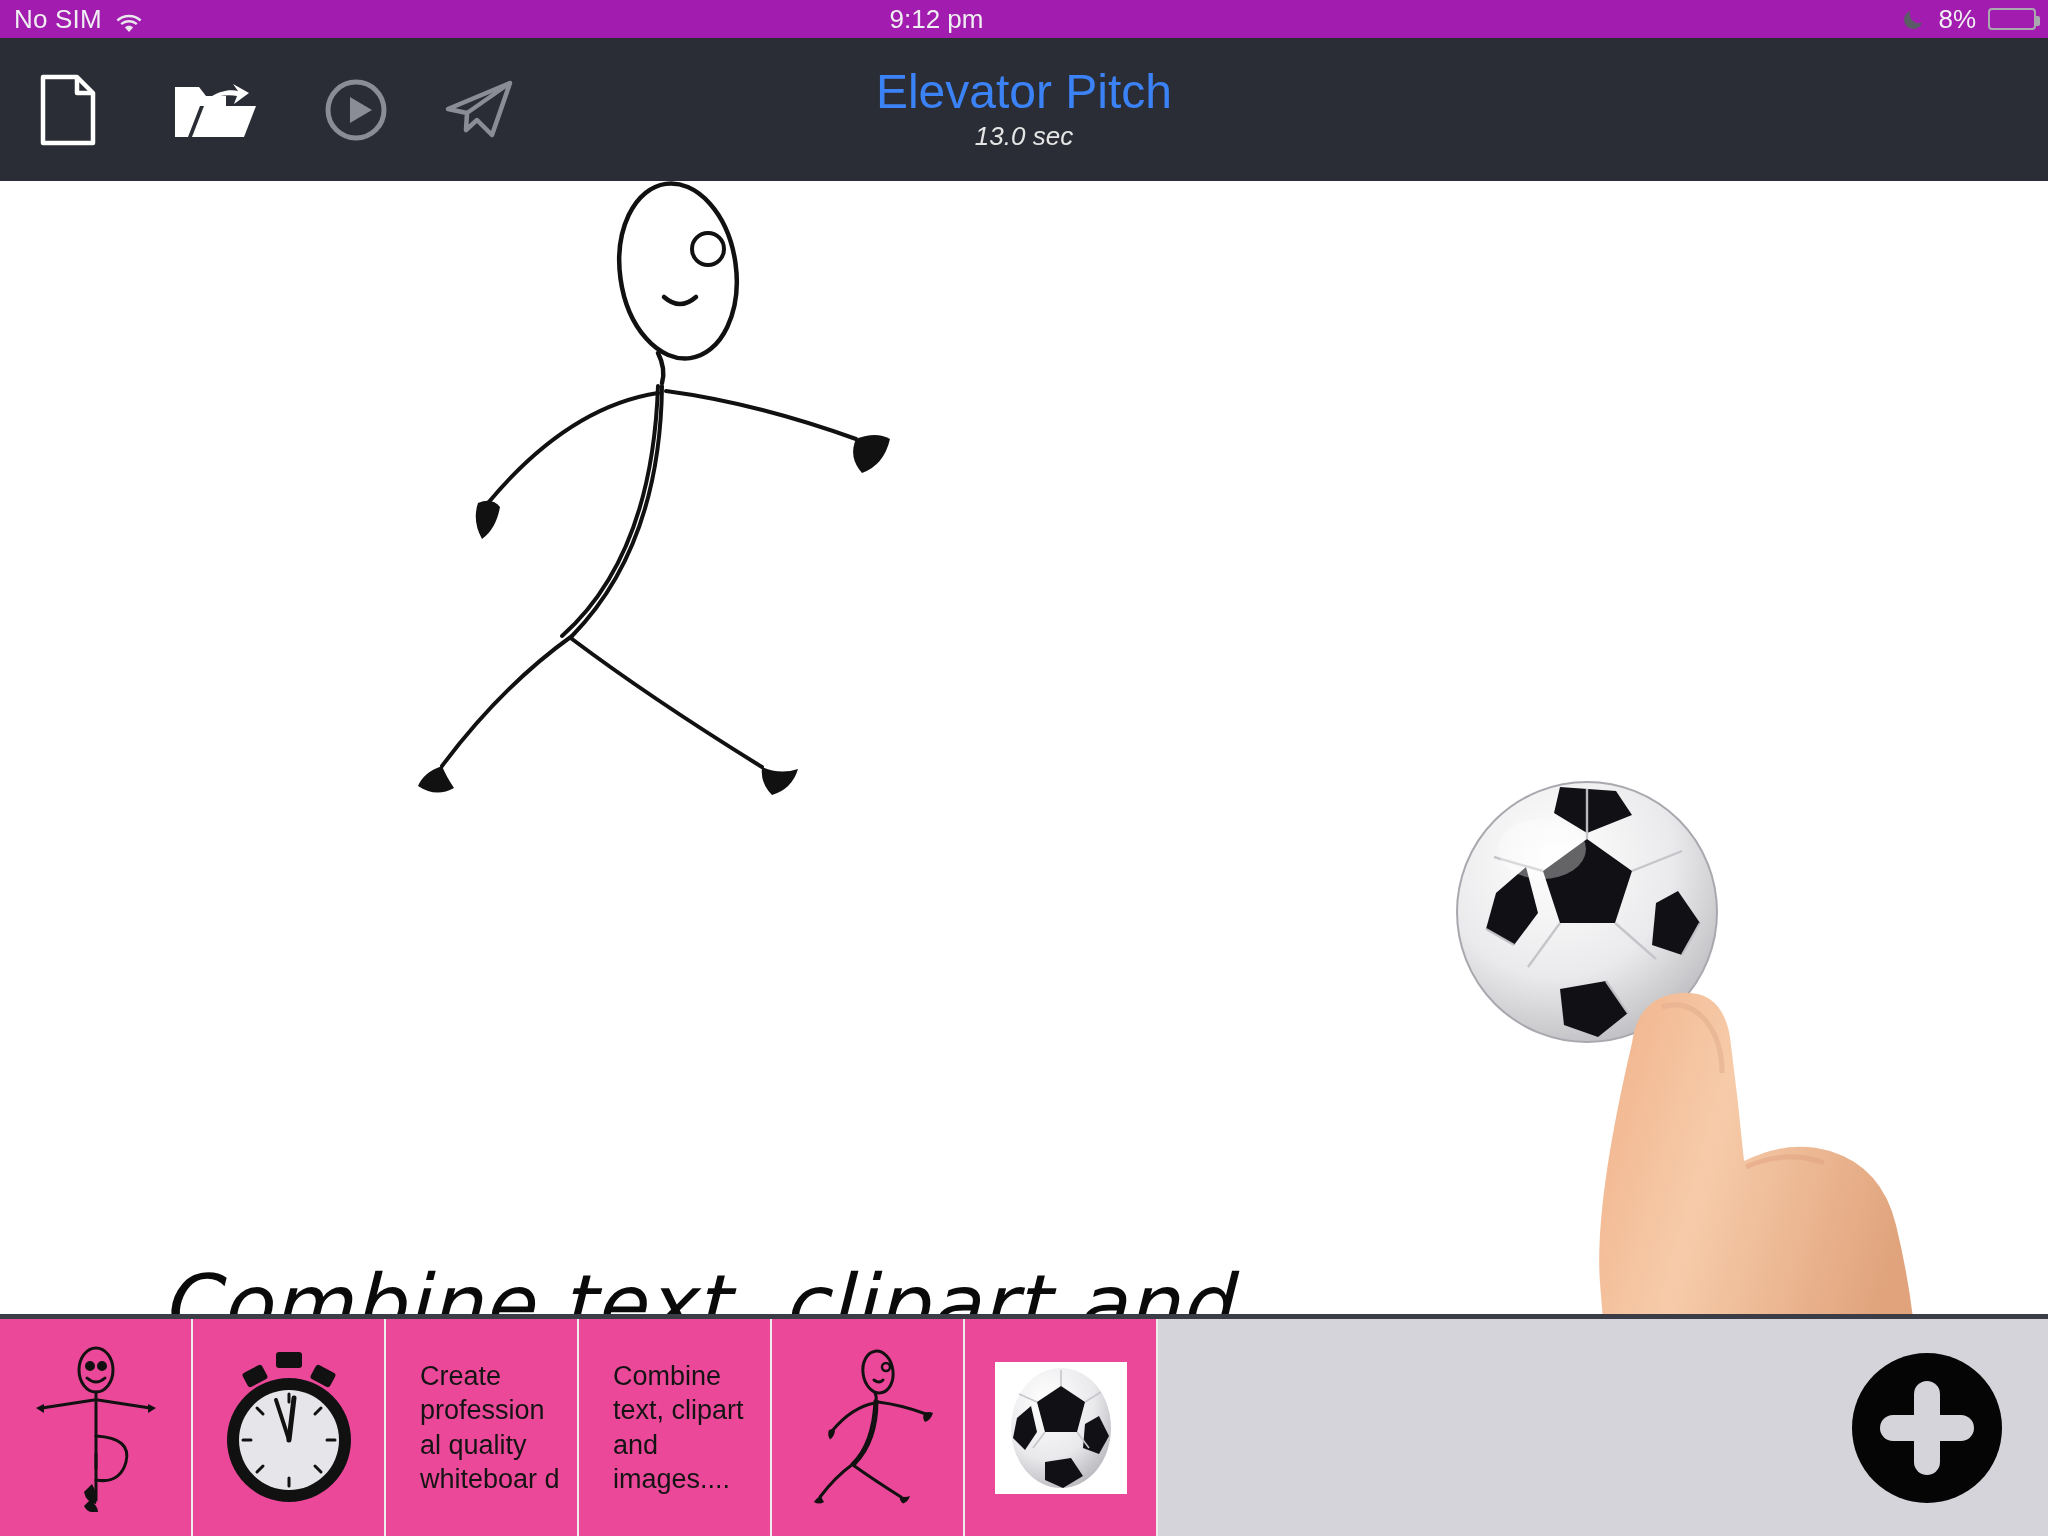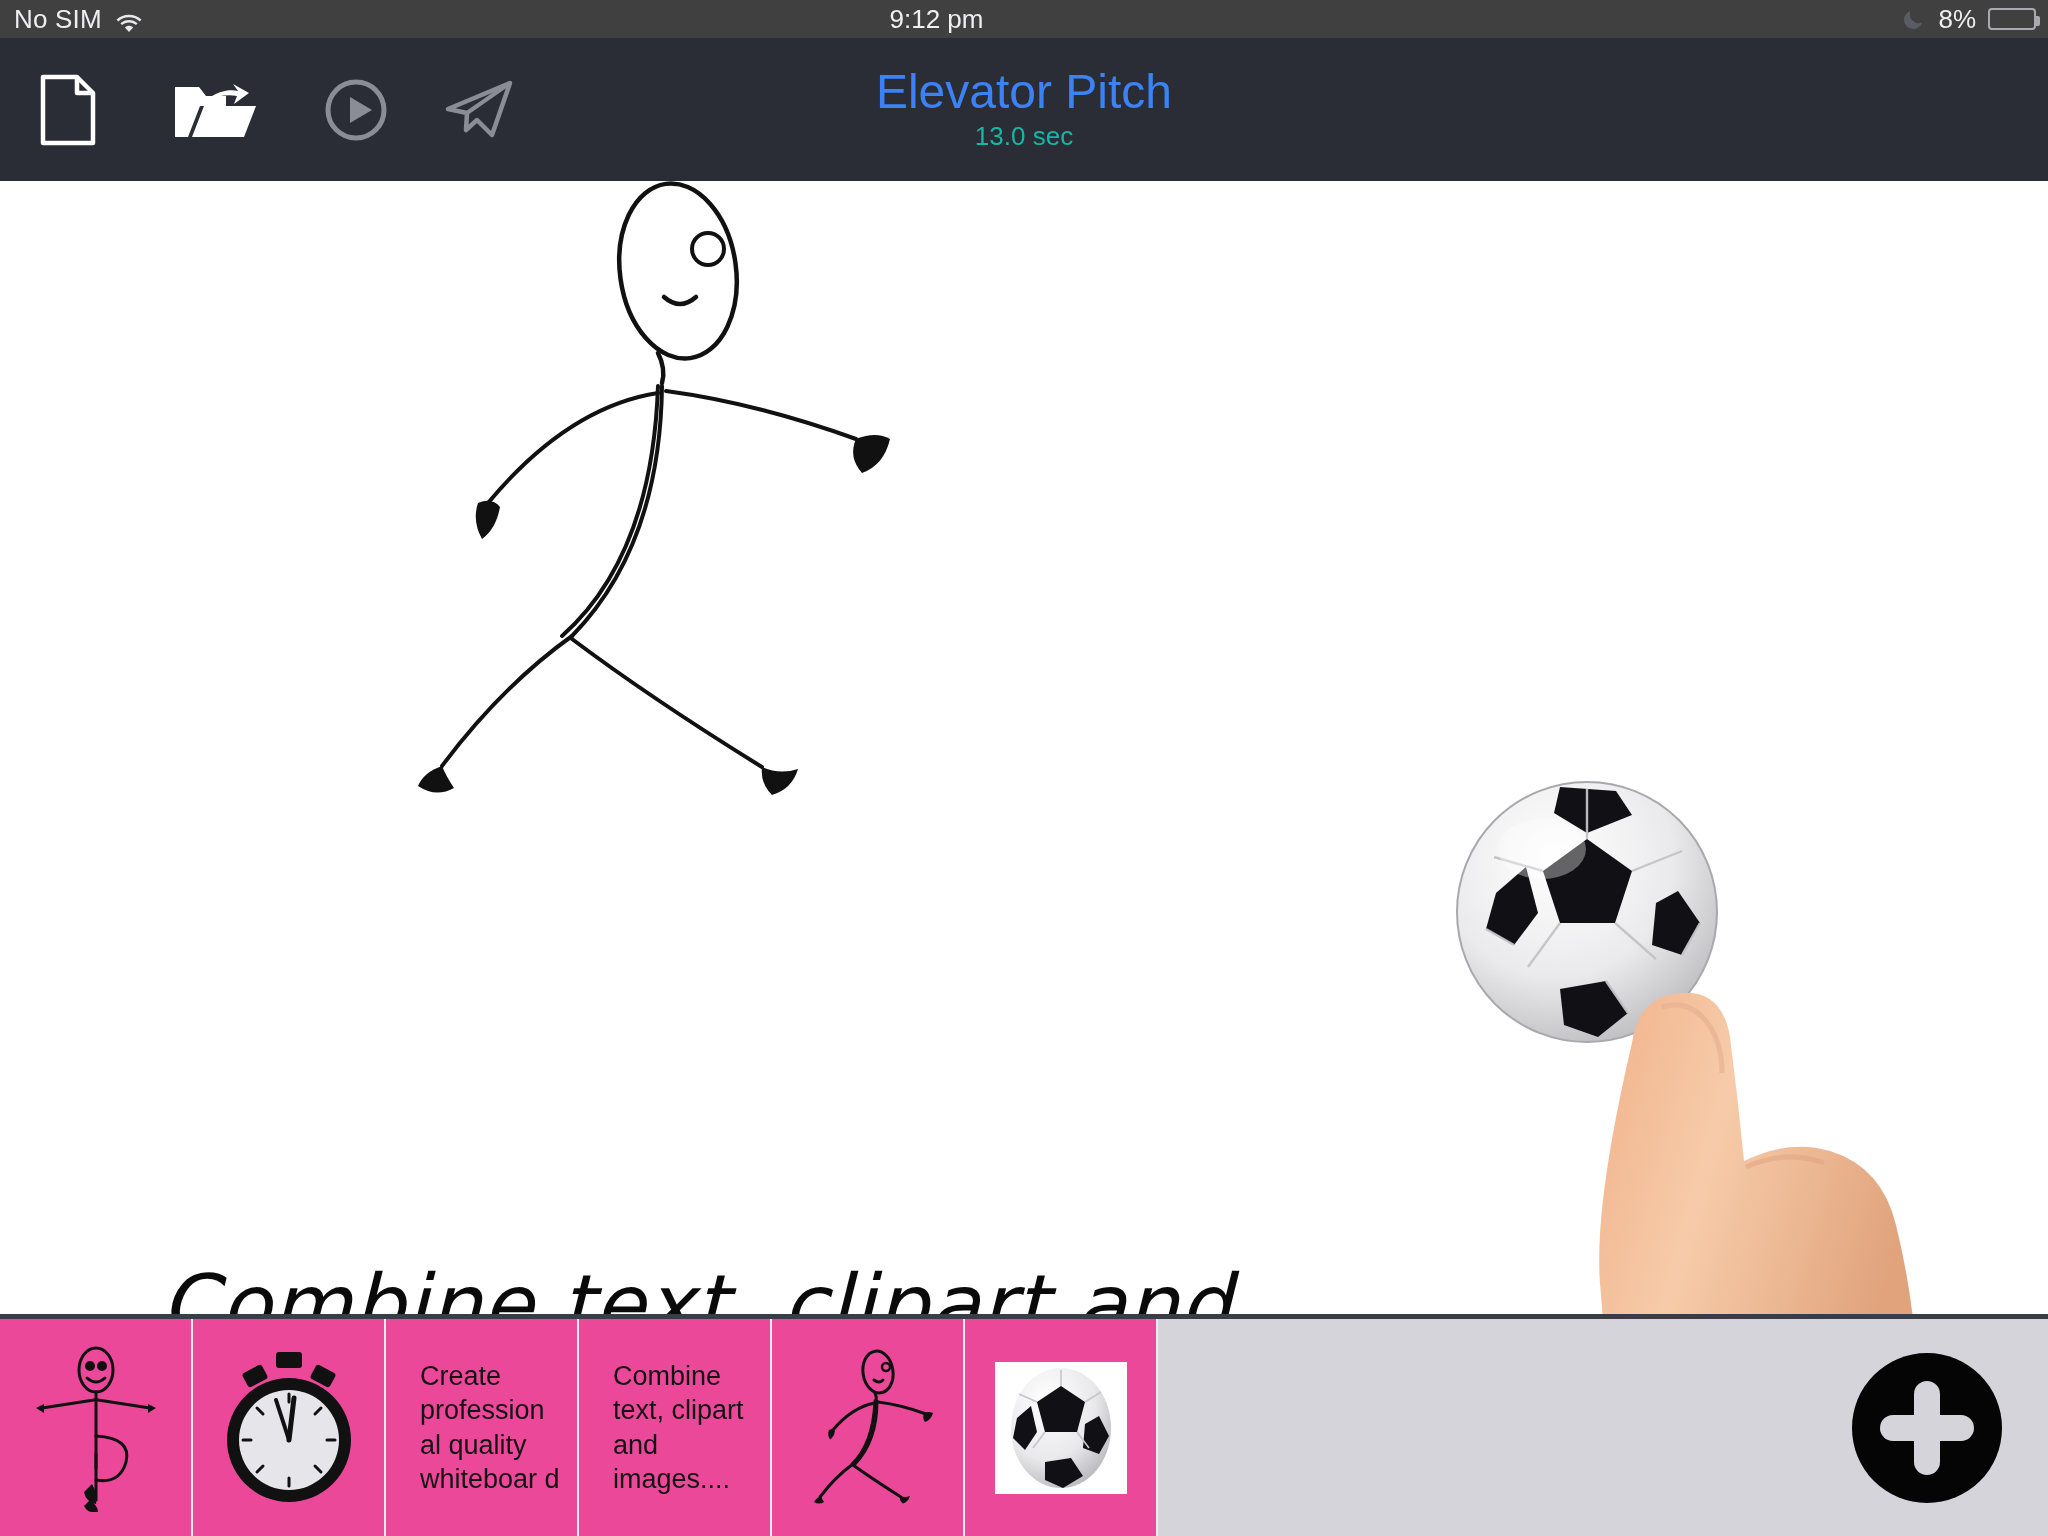--- a/index.html
+++ b/index.html
@@ -7,21 +7,21 @@
     width:2048px; height:1536px;
     background:#ffffff;
     font-family:"Liberation Sans", sans-serif;
     overflow:hidden;
   }
   #app { position:relative; width:2048px; height:1536px; overflow:hidden; }
 
   
   .statusbar{
     position:absolute; top:0; left:0; width:2048px; height:38px;
-    background:#404040; color:#e9e9ed;
+    background:#a21caf; color:#e9e9ed;
     display:flex; align-items:center;
     font-size:26px;
   }
   .sb-left{ position:absolute; left:14px; display:flex; align-items:center; gap:14px; }
   .sb-nosim{ font-size:26px; letter-spacing:.2px; color:#efeff2; }
   .wifi-ico{ width:26px; height:20px; position:relative; display:inline-block; }
   .sb-center{
     position:absolute; left:0; width:1873px; text-align:center;
     font-size:26px; color:#efeff2;
   }
@@ -52,21 +52,21 @@
   #ic-open{ left:168px; width:92px; }
   #ic-play{ left:306px; width:100px; }
   #ic-send{ left:430px; width:100px; }
 
   .titlewrap{
     position:absolute; left:0; top:0; width:2048px; height:143px;
     display:flex; flex-direction:column; align-items:center; justify-content:center;
     pointer-events:none;
   }
   .doc-title{ font-size:48px; color:#3b82f6; font-weight:400; line-height:1.05; }
-  .doc-sub{ font-size:26px; color:#14b8a6; margin-top:4px; }
+  .doc-sub{ font-size:26px; color:#e5e5e5; margin-top:4px;font-style:italic; }
 
   .upbtn{
     position:absolute; right:12px; top:0; height:143px; width:150px;
     display:flex; flex-direction:column; align-items:center; justify-content:center;
     cursor:pointer; padding-top:10px;
   }
   .up-tri{
     width:0;height:0;
     border-left:36px solid transparent;
     border-right:36px solid transparent;

